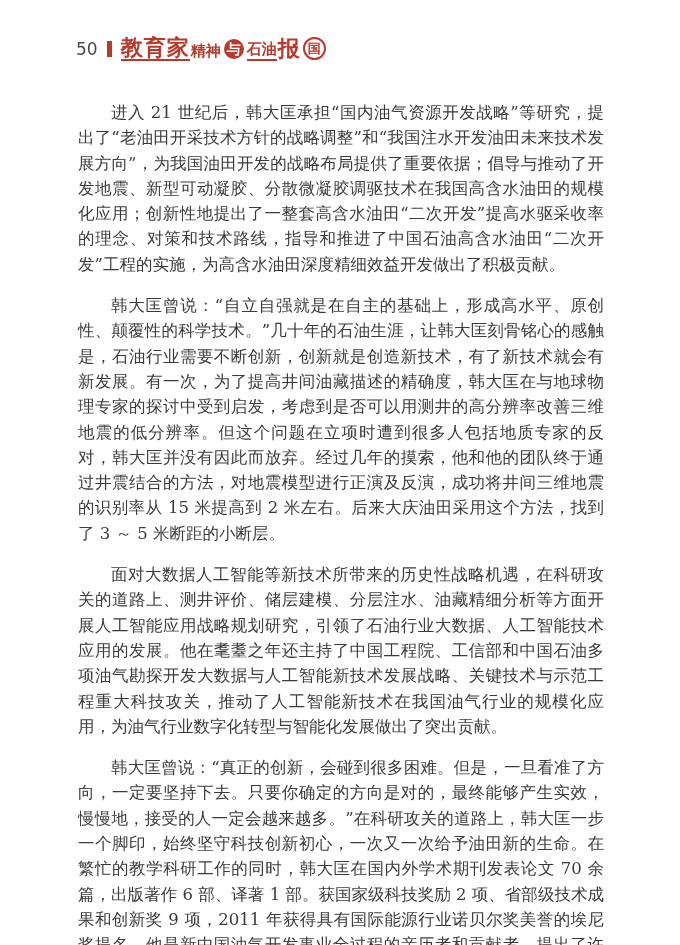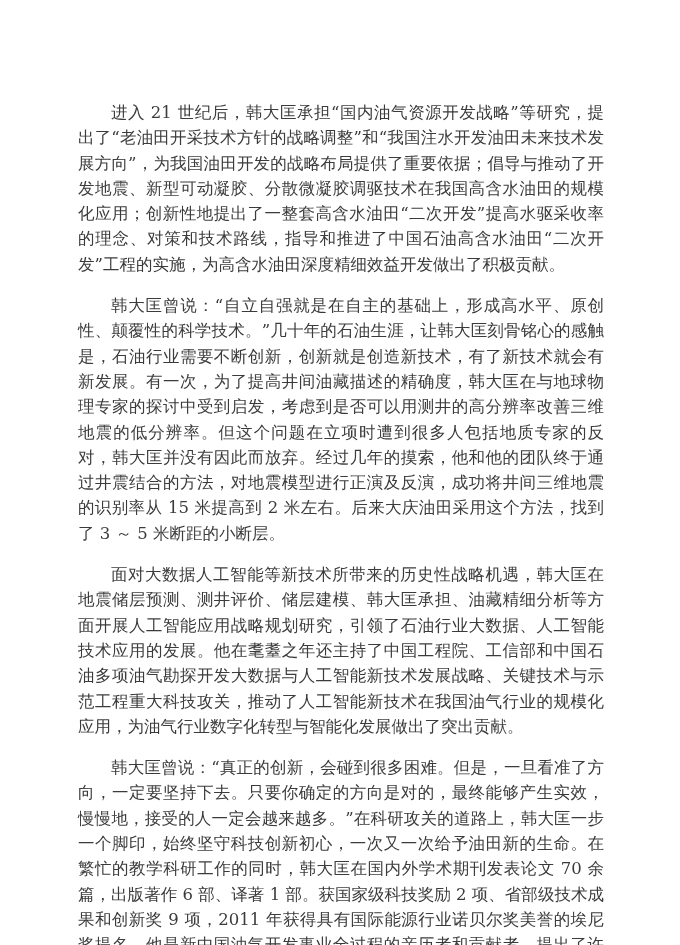--- a/index.html
+++ b/index.html
@@ -48,23 +48,35 @@
     text-align:center; color:#ef4444; font-size:21px; font-weight:bold;
     font-style:italic; margin:13px 0 11px 0; text-indent:0;
     letter-spacing:2px;
   }
 </style>
 </head>
 <body>
 
 <div class="page">
 
+  <div class="header">
+    <span class="page-number">50</span>
+    <span class="header-bar"></span>
+    <span class="logo">
+      <span class="logo-big">教育家</span>
+      <span class="logo-small">精神</span>
+      <span class="logo-yu">与</span>
+      <span class="logo-small underlined">石油</span>
+      <span class="logo-big no-underline">报</span>
+      <span class="logo-guo">国</span>
+    </span>
+  </div>
 
   <div class="content">
     <p>进入 21 世纪后，韩大匡承担“国内油气资源开发战略”等研究，提出了“老油田开采技术方针的战略调整”和“我国注水开发油田未来技术发展方向”，为我国油田开发的战略布局提供了重要依据；倡导与推动了开发地震、新型可动凝胶、分散微凝胶调驱技术在我国高含水油田的规模化应用；创新性地提出了一整套高含水油田“二次开发”提高水驱采收率的理念、对策和技术路线，指导和推进了中国石油高含水油田“二次开发”工程的实施，为高含水油田深度精细效益开发做出了积极贡献。</p>
     <p>韩大匡曾说：“自立自强就是在自主的基础上，形成高水平、原创性、颠覆性的科学技术。”几十年的石油生涯，让韩大匡刻骨铭心的感触是，石油行业需要不断创新，创新就是创造新技术，有了新技术就会有新发展。有一次，为了提高井间油藏描述的精确度，韩大匡在与地球物理专家的探讨中受到启发，考虑到是否可以用测井的高分辨率改善三维地震的低分辨率。但这个问题在立项时遭到很多人包括地质专家的反对，韩大匡并没有因此而放弃。经过几年的摸索，他和他的团队终于通过井震结合的方法，对地震模型进行正演及反演，成功将井间三维地震的识别率从 15 米提高到 2 米左右。后来大庆油田采用这个方法，找到了 3 ～ 5 米断距的小断层。</p>
-    <p>面对大数据人工智能等新技术所带来的历史性战略机遇，韩大匡在地震储层预测、测井评价、储层建模、韩大匡承担、油藏精细分析等方面开展人工智能应用战略规划研究，引领了石油行业大数据、人工智能技术应用的发展。他在耄耋之年还主持了中国工程院、工信部和中国石油多项油气勘探开发大数据与人工智能新技术发展战略、关键技术与示范工程重大科技攻关，推动了人工智能新技术在我国油气行业的规模化应用，为油气行业数字化转型与智能化发展做出了突出贡献。</p>
+    <p>面对大数据人工智能等新技术所带来的历史性战略机遇，在科研攻关的道路上、测井评价、储层建模、分层注水、油藏精细分析等方面开展人工智能应用战略规划研究，引领了石油行业大数据、人工智能技术应用的发展。他在耄耋之年还主持了中国工程院、工信部和中国石油多项油气勘探开发大数据与人工智能新技术发展战略、关键技术与示范工程重大科技攻关，推动了人工智能新技术在我国油气行业的规模化应用，为油气行业数字化转型与智能化发展做出了突出贡献。</p>
     <p>韩大匡曾说：“真正的创新，会碰到很多困难。但是，一旦看准了方向，一定要坚持下去。只要你确定的方向是对的，最终能够产生实效，慢慢地，接受的人一定会越来越多。”在科研攻关的道路上，韩大匡一步一个脚印，始终坚守科技创新初心，一次又一次给予油田新的生命。在繁忙的教学科研工作的同时，韩大匡在国内外学术期刊发表论文 70 余篇，出版著作 6 部、译著 1 部。获国家级科技奖励 2 项、省部级技术成果和创新奖 9 项，2011 年获得具有国际能源行业诺贝尔奖美誉的埃尼奖提名。他是新中国油气开发事业全过程的亲历者和贡献者，提出了许多原创性或颠覆性的技术，为我国的油气开发事业从无到有、从弱到强做出了突出贡献，被誉为“中国油田开发的开拓者”。</p>
     <p class="section-heading">躬耕不辍育人　“明师慧智桃满园”</p>
     <p>韩大匡一生为国采油，他认为：“搞油田开发，数学基础、物理概念要清楚，要有创新精神，还要有点事业心。创新往往是困难的，有时提出一个新见解，大家可能不了解，</p>
   </div>
 
 </div>
 
 </body></html>

